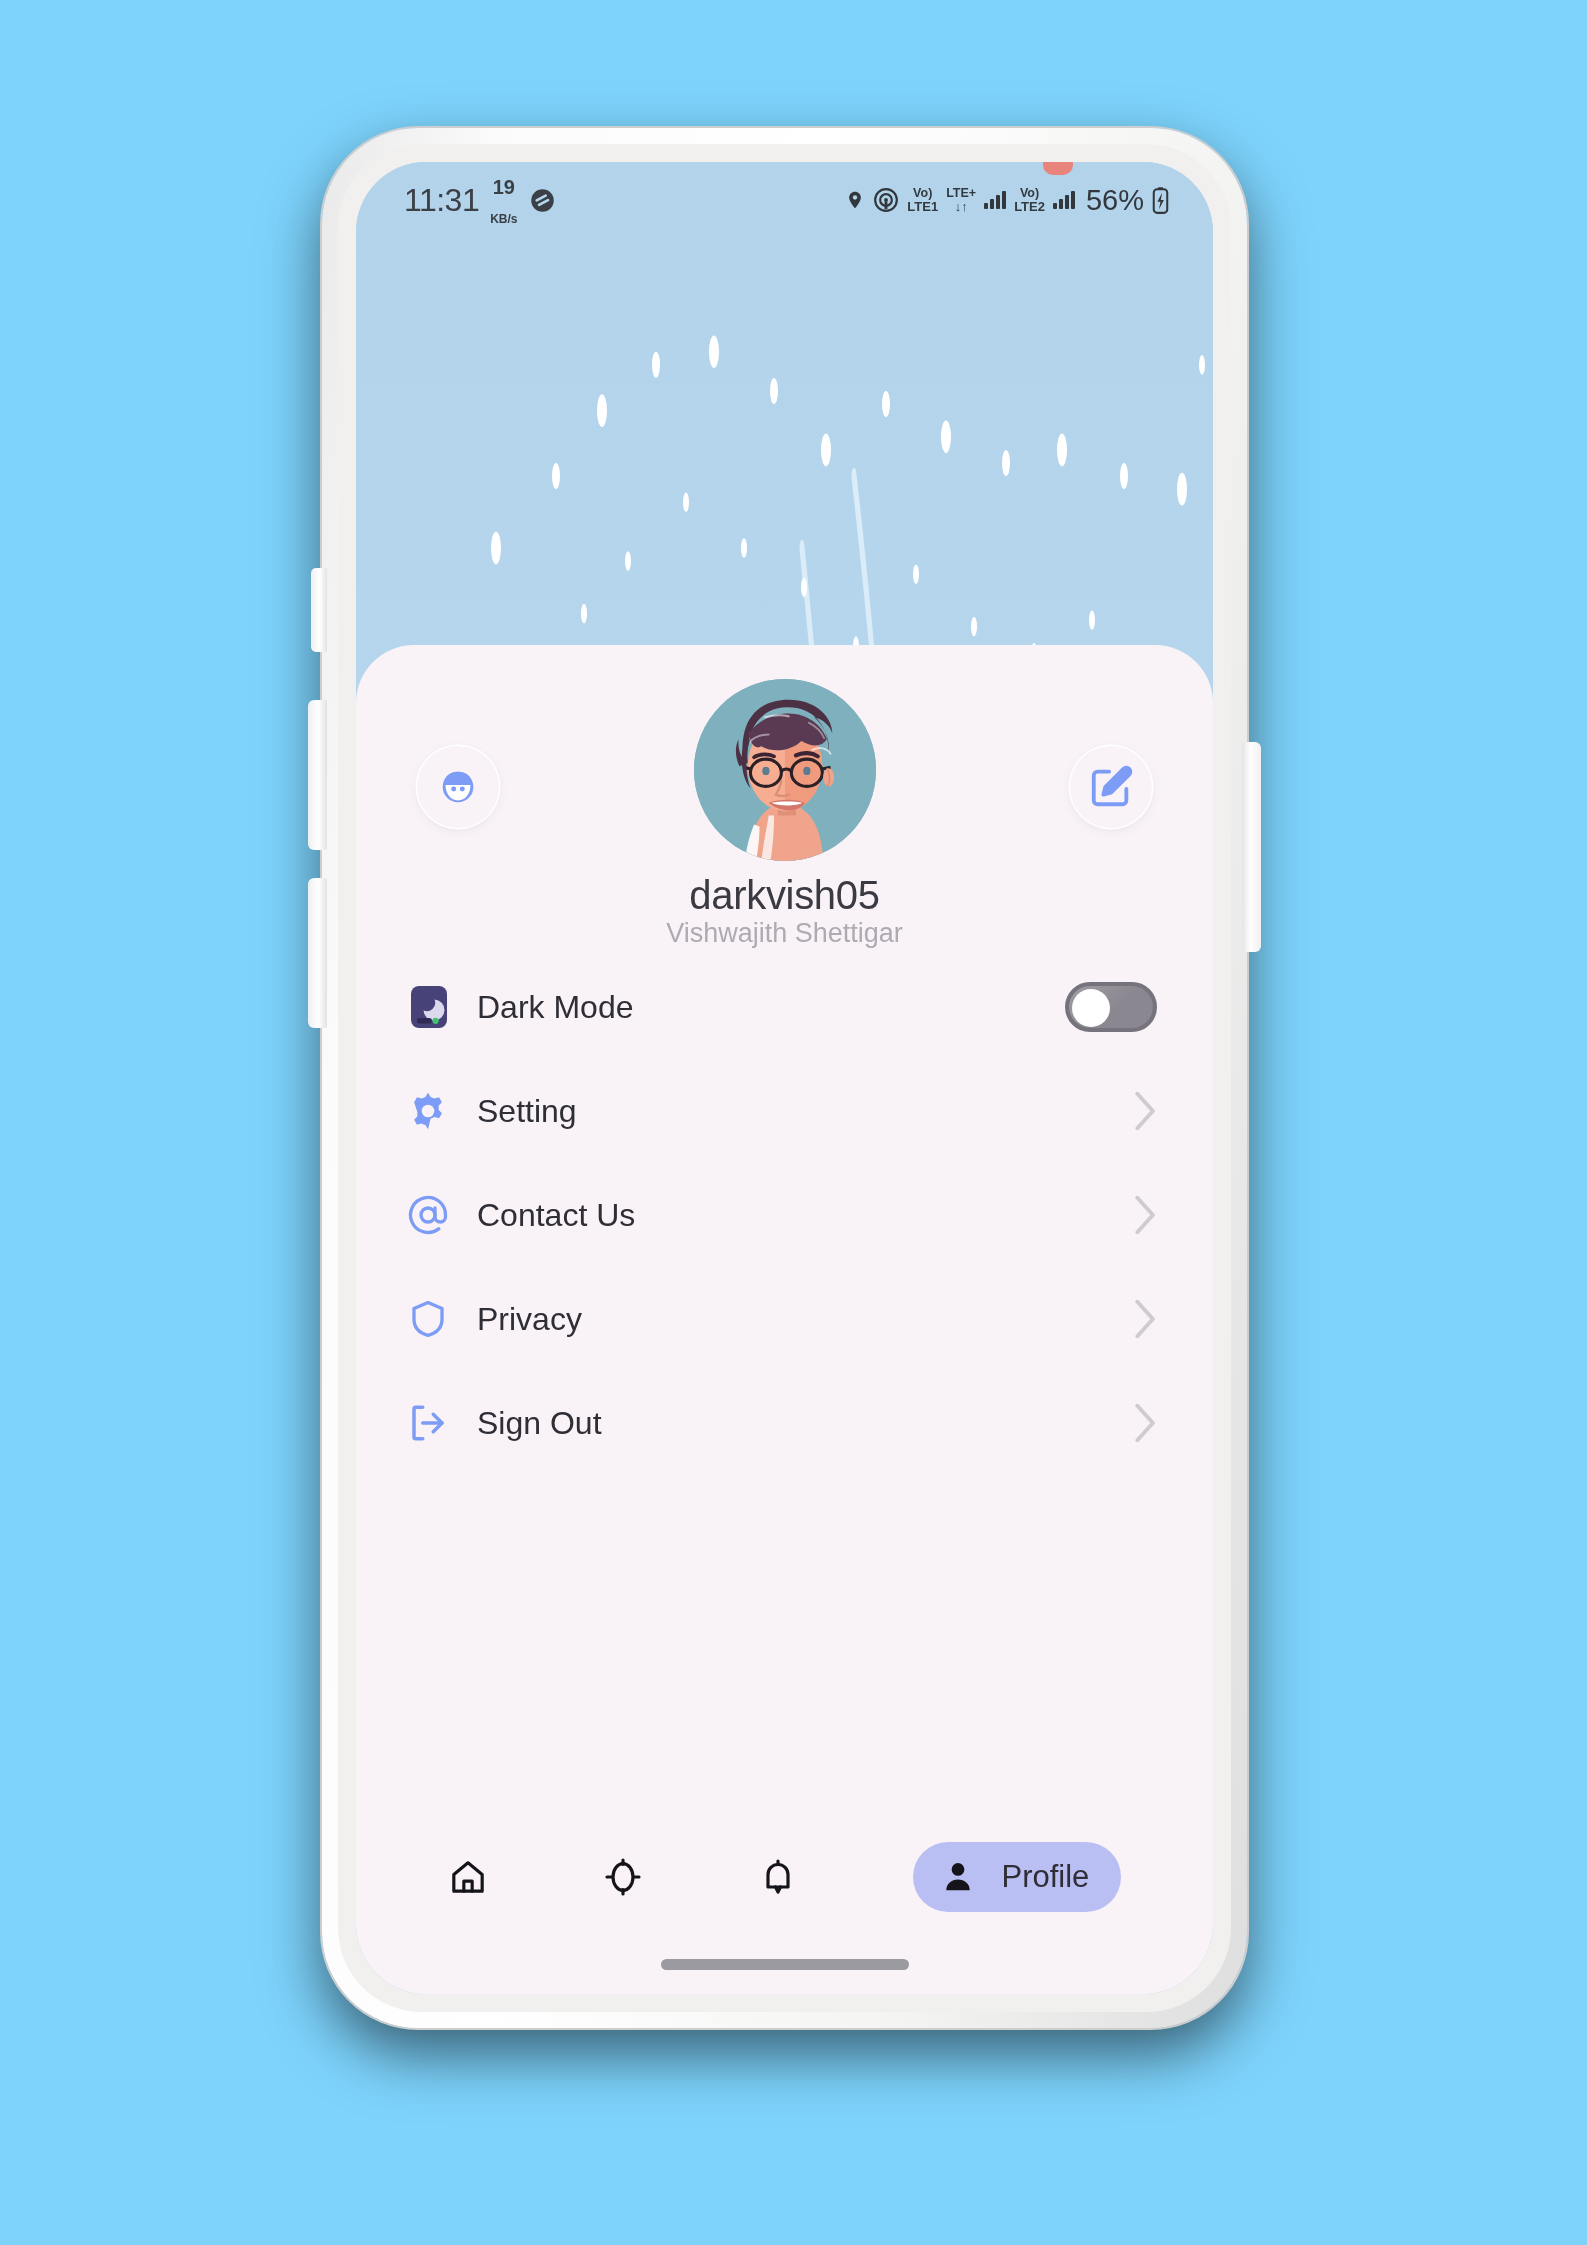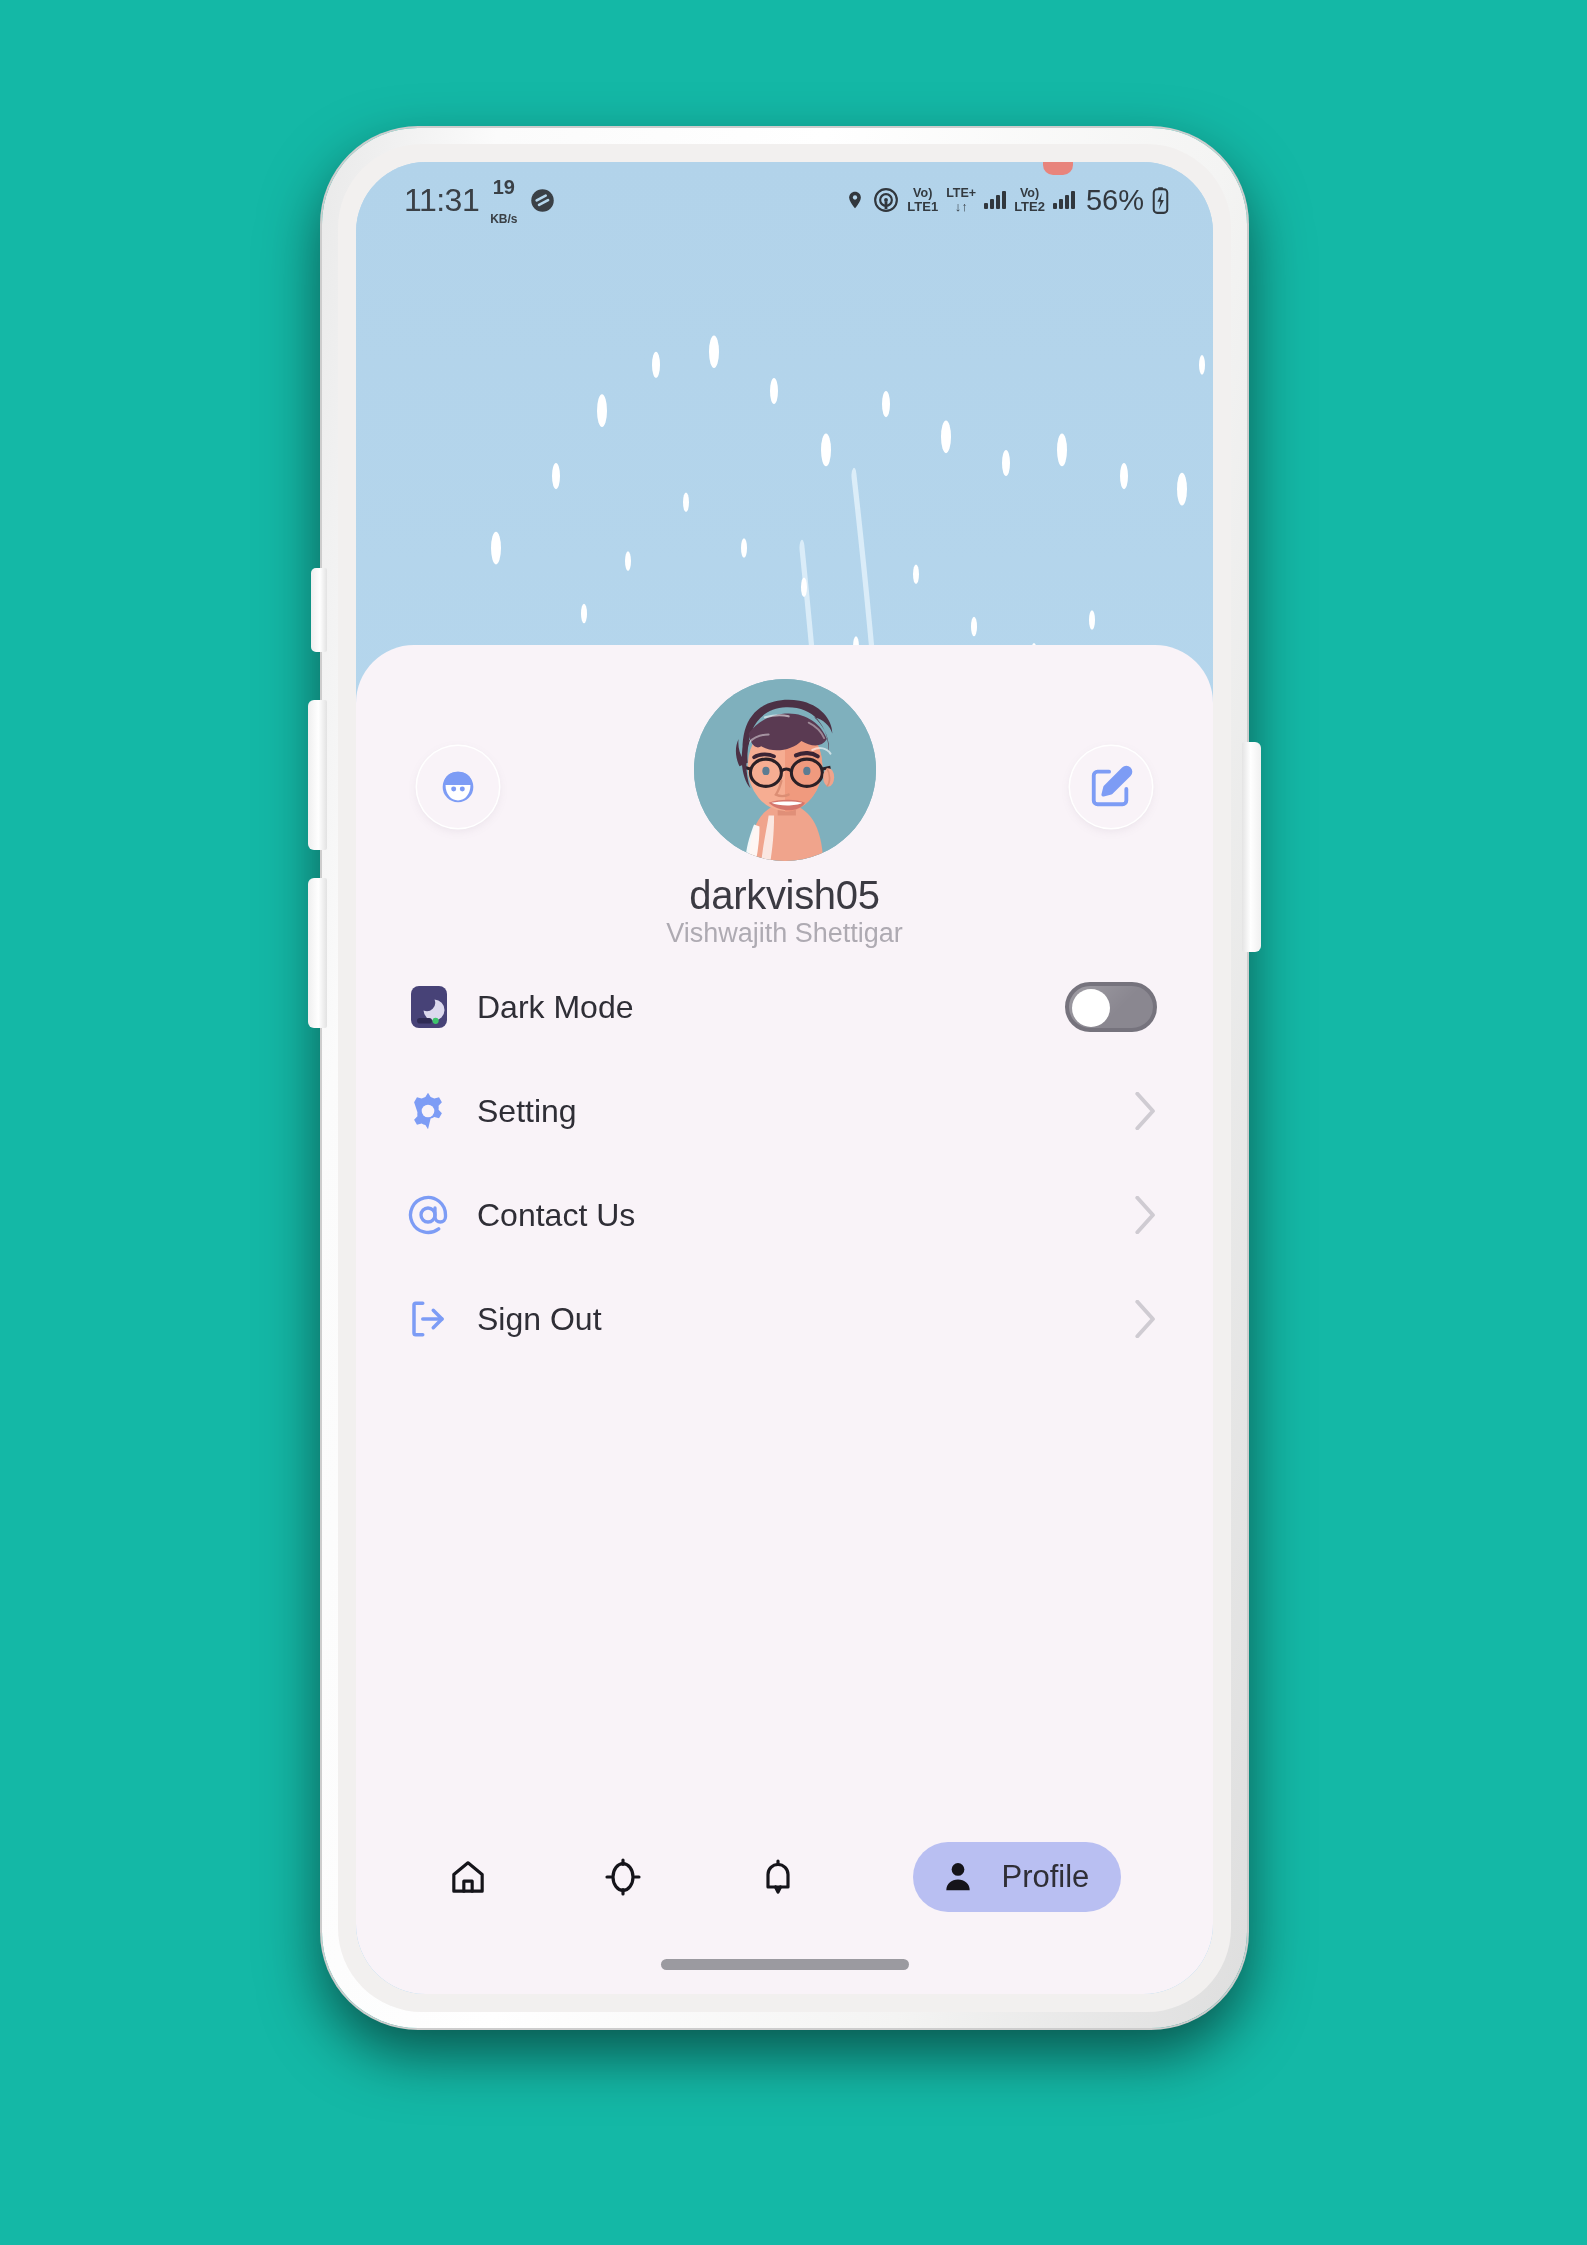--- a/index.html
+++ b/index.html
@@ -9,21 +9,21 @@
     height: 2245px;
     background: #000000;
     font-family: "Liberation Sans", sans-serif;
     overflow: hidden;
   }
 
   #stage {
     position: relative;
     width: 1587px;
     height: 2245px;
-    background: #14b8a6;
+    background: #7dd3fc;
   }
 
   
   .phone-frame {
     position: absolute;
     left: 322px;
     top: 128px;
     width: 925px;
     height: 1900px;
     border-radius: 96px;
@@ -542,20 +542,31 @@
               <circle cx="12" cy="12" r="4"></circle>
               <path d="M16 8v5a3 3 0 0 0 6 0v-1a10 10 0 1 0-3.9 7.9"></path>
             </svg>
           </span>
           <span class="menu-label">Contact Us</span>
           <svg class="chevron" viewBox="0 0 12 22" fill="none" stroke="currentColor" stroke-width="2.3" stroke-linecap="round" stroke-linejoin="round">
               <path d="M1 1l9 10-9 10"></path>
             </svg>
         </div>
 
+        <div class="menu-row">
+          <span class="menu-icon">
+            <svg width="42" height="42" viewBox="0 0 24 24" fill="none" stroke="#7d9cf5" stroke-width="1.9" stroke-linejoin="round">
+              <path d="M12 2.6 L20 6 v6.2 c0 5.1-3.5 8-8 9.2 -4.5-1.2-8-4.1-8-9.2 V6 Z"></path>
+            </svg>
+          </span>
+          <span class="menu-label">Privacy</span>
+          <svg class="chevron" viewBox="0 0 12 22" fill="none" stroke="currentColor" stroke-width="2.3" stroke-linecap="round" stroke-linejoin="round">
+              <path d="M1 1l9 10-9 10"></path>
+            </svg>
+        </div>
 
         <div class="menu-row">
           <span class="menu-icon">
             <svg width="42" height="42" viewBox="0 0 24 24" fill="none" stroke="#7d9cf5" stroke-width="2" stroke-linecap="round" stroke-linejoin="round">
               <path d="M9 3H5a1 1 0 0 0-1 1v16a1 1 0 0 0 1 1h4"></path>
               <path d="M15 17l5-5-5-5"></path>
               <path d="M20 12H9"></path>
             </svg>
           </span>
           <span class="menu-label">Sign Out</span>

